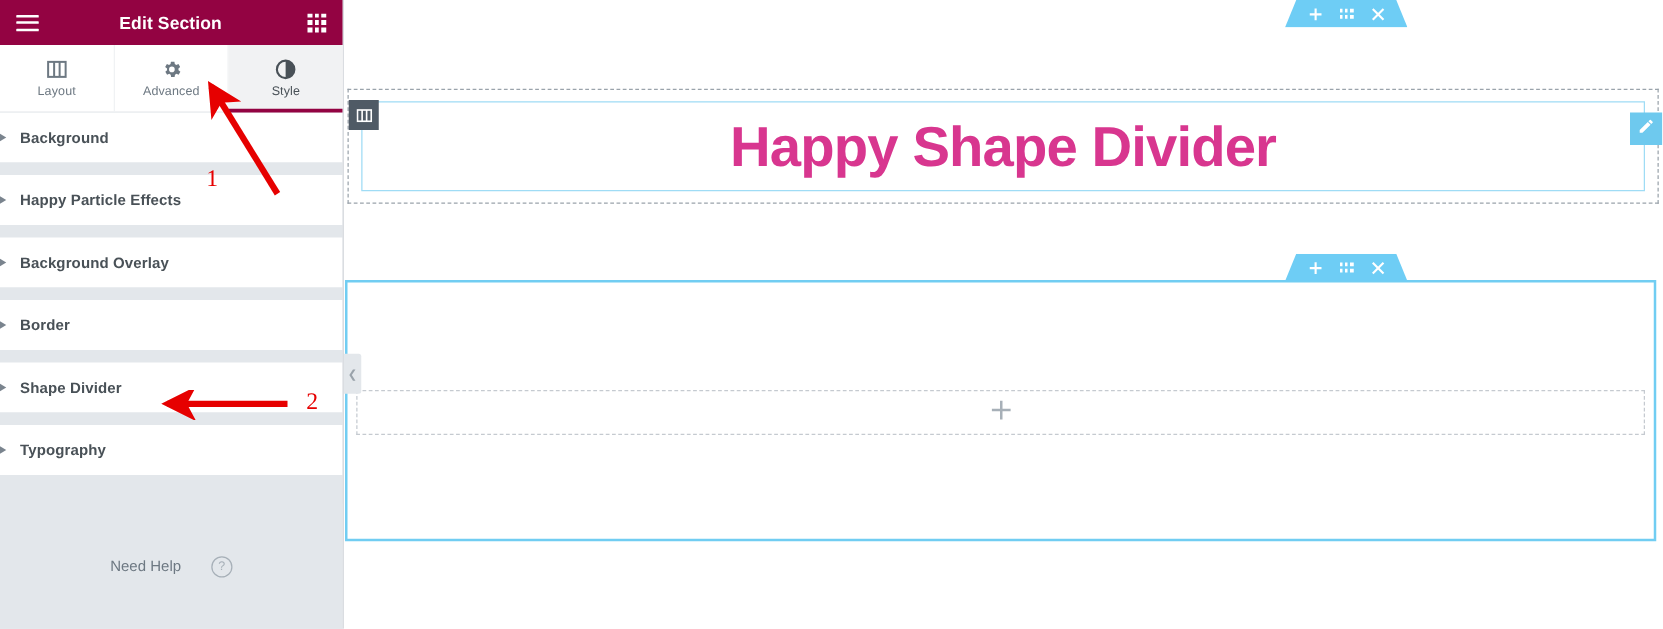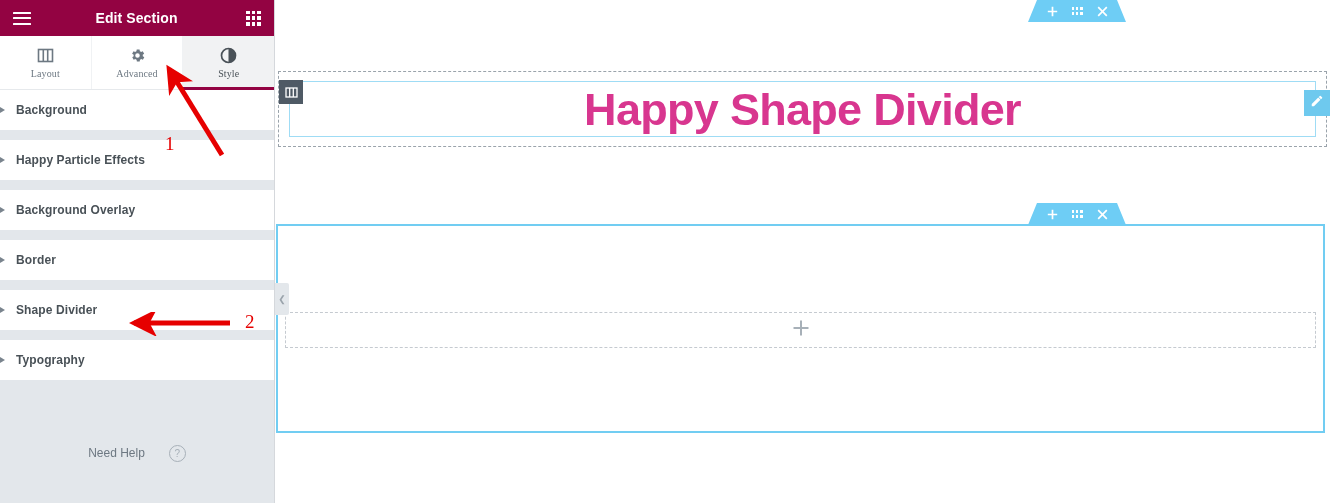--- a/index.html
+++ b/index.html
@@ -66,21 +66,20 @@
     display: flex;
     flex-direction: column;
     align-items: center;
     justify-content: center;
     gap: 4px;
     color: #6d7882;
     cursor: pointer;
     position: relative;
     background: #fff;
     border-right: 1px solid #f0f2f4;
-    font-family: Liberation Serif, serif;
   }
   .tab:last-child { border-right: none; }
   .tab .tlabel { font-size: 10px; letter-spacing: .1px; }
   .tab.active { background: #f1f2f3; color: #495157; }
   .tab.active::after {
     content: "";
     position: absolute;
     left: 0; right: 0; bottom: -1px;
     height: 3px;
     background: #930342;
@@ -166,21 +165,21 @@
     color: #9aa3ab;
     font-size: 9px;
     z-index: 18;
     cursor: pointer;
   }
 
   
   #section1 {
     position: absolute;
     left: 3px; top: 71px;
-    width: 1049px; height: 76px;
+    width: 1049px; height: 92px;
     border: 1px dashed #9aa3ab;
     box-sizing: border-box;
   }
   #section1-col {
     position: absolute;
     left: 10px; top: 9px;
     right: 10px; bottom: 9px;
     border: 1px solid #9fdcf5;
     box-sizing: border-box;
   }

